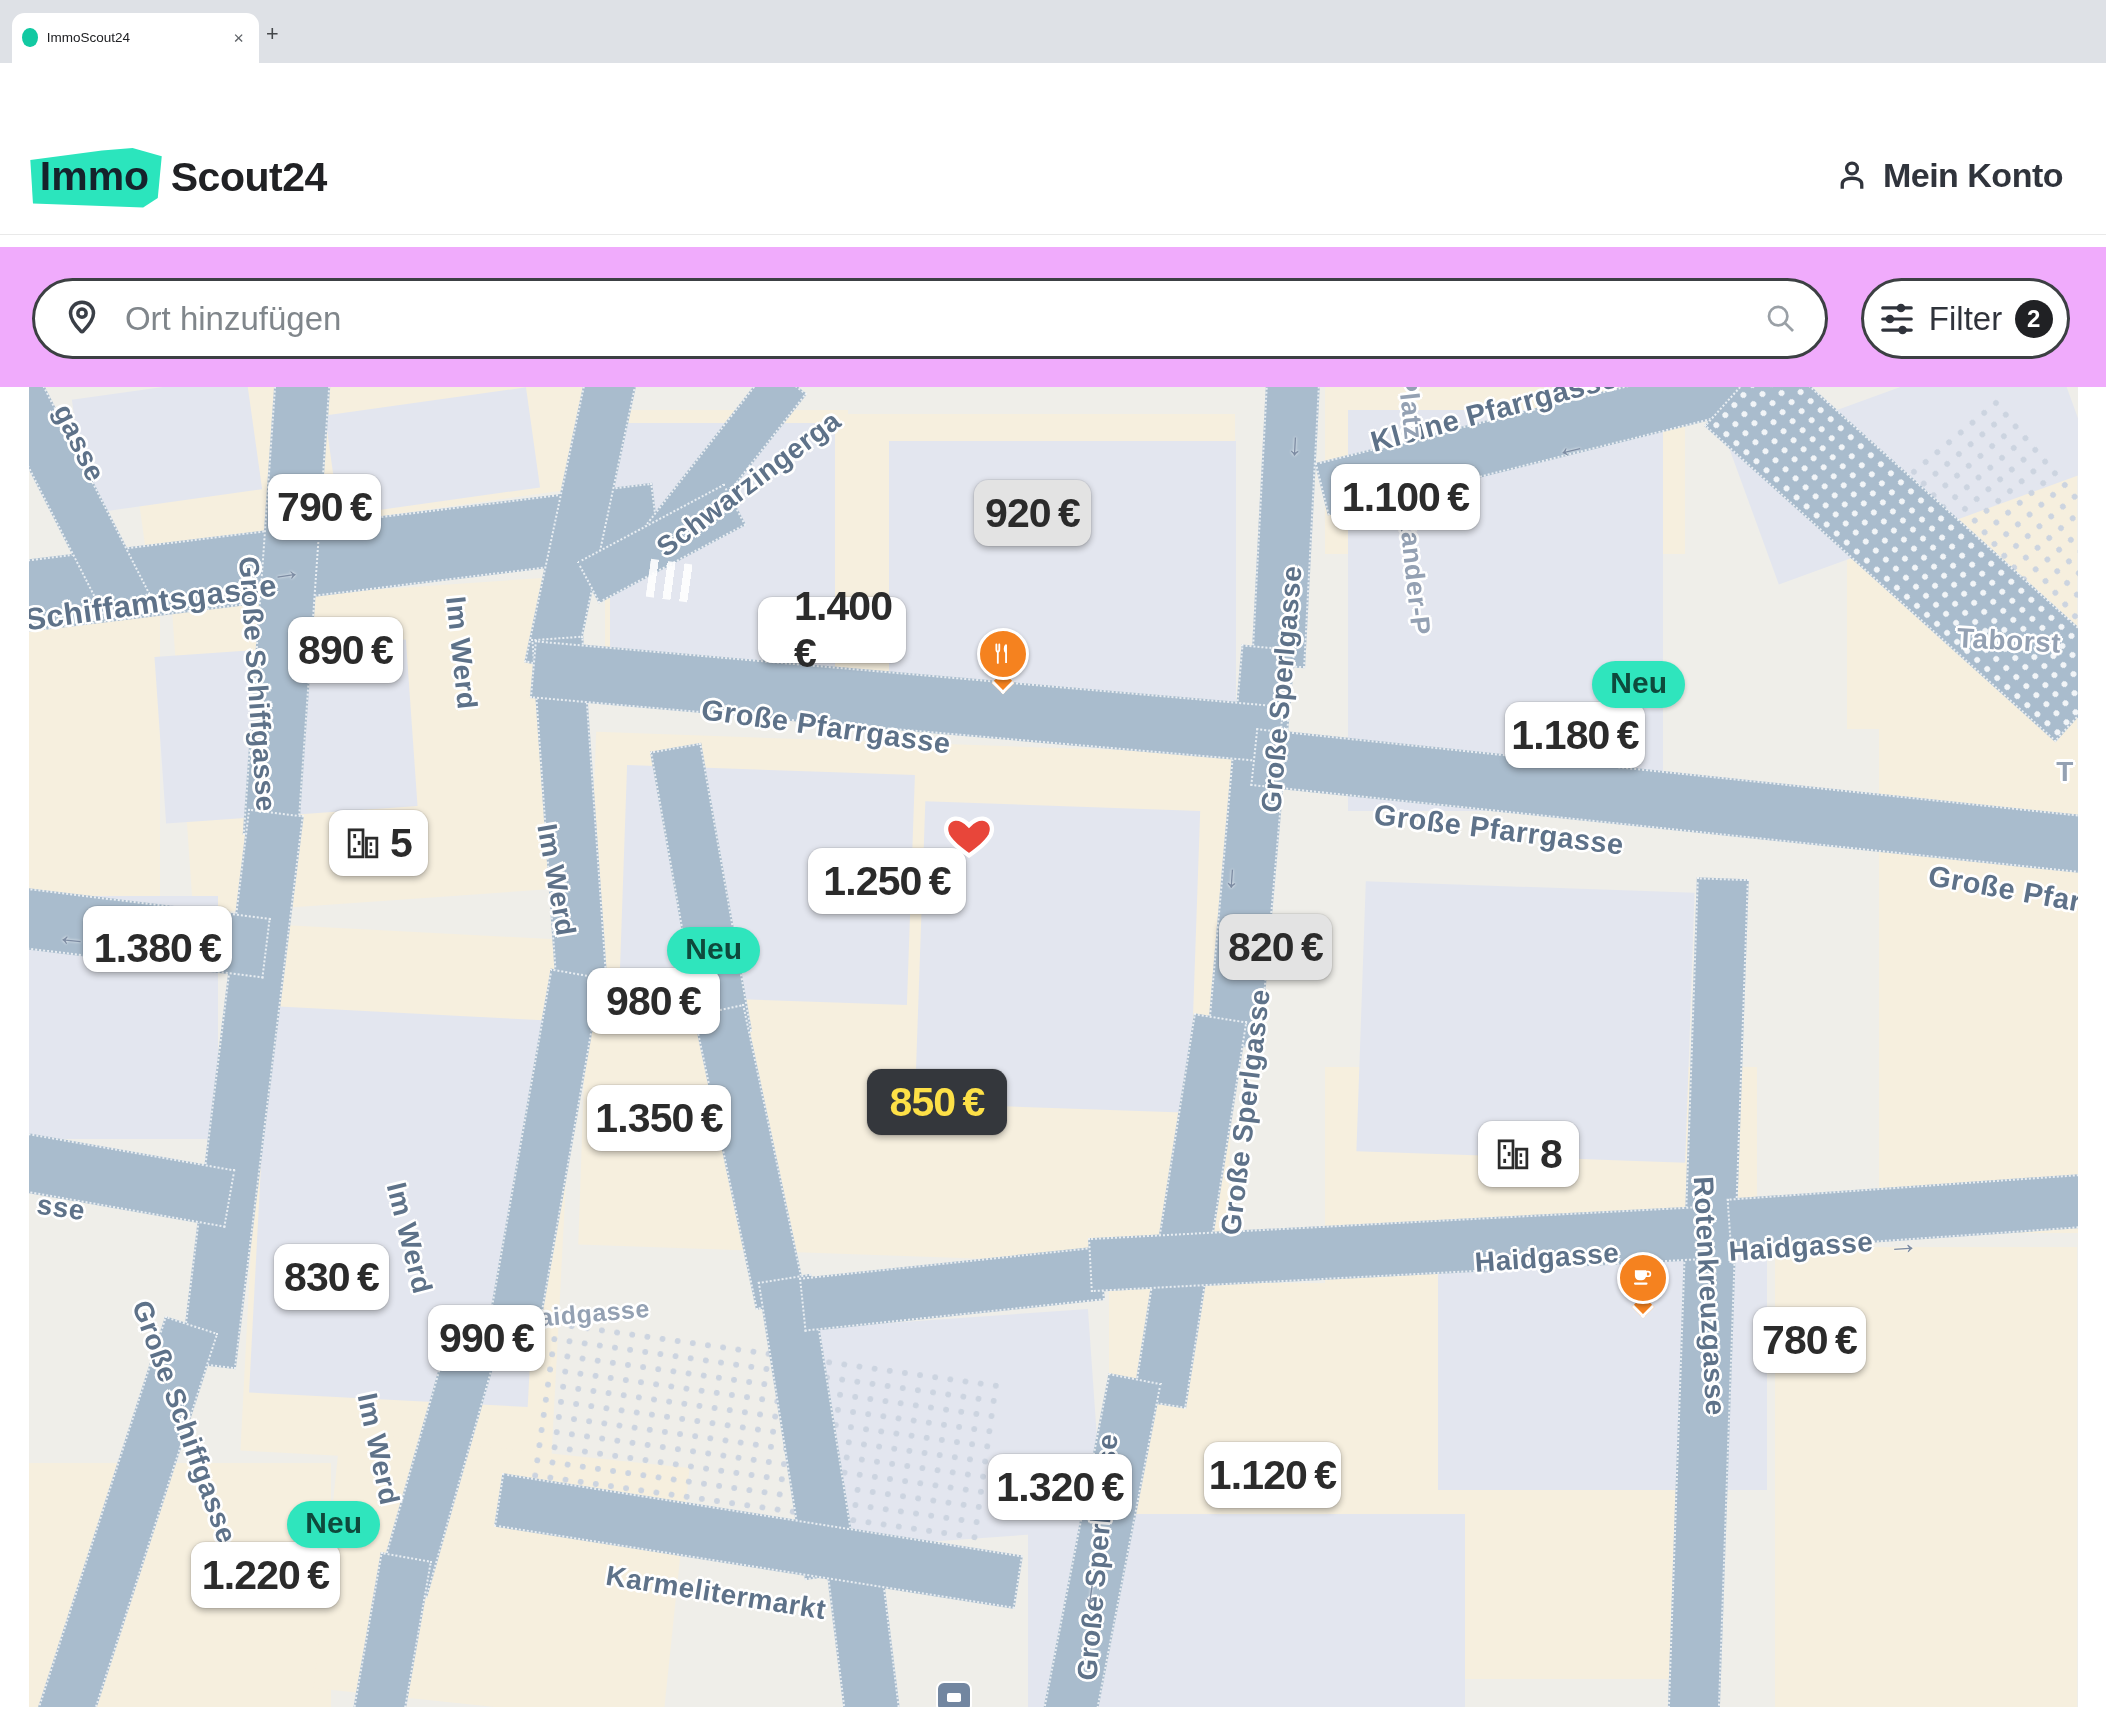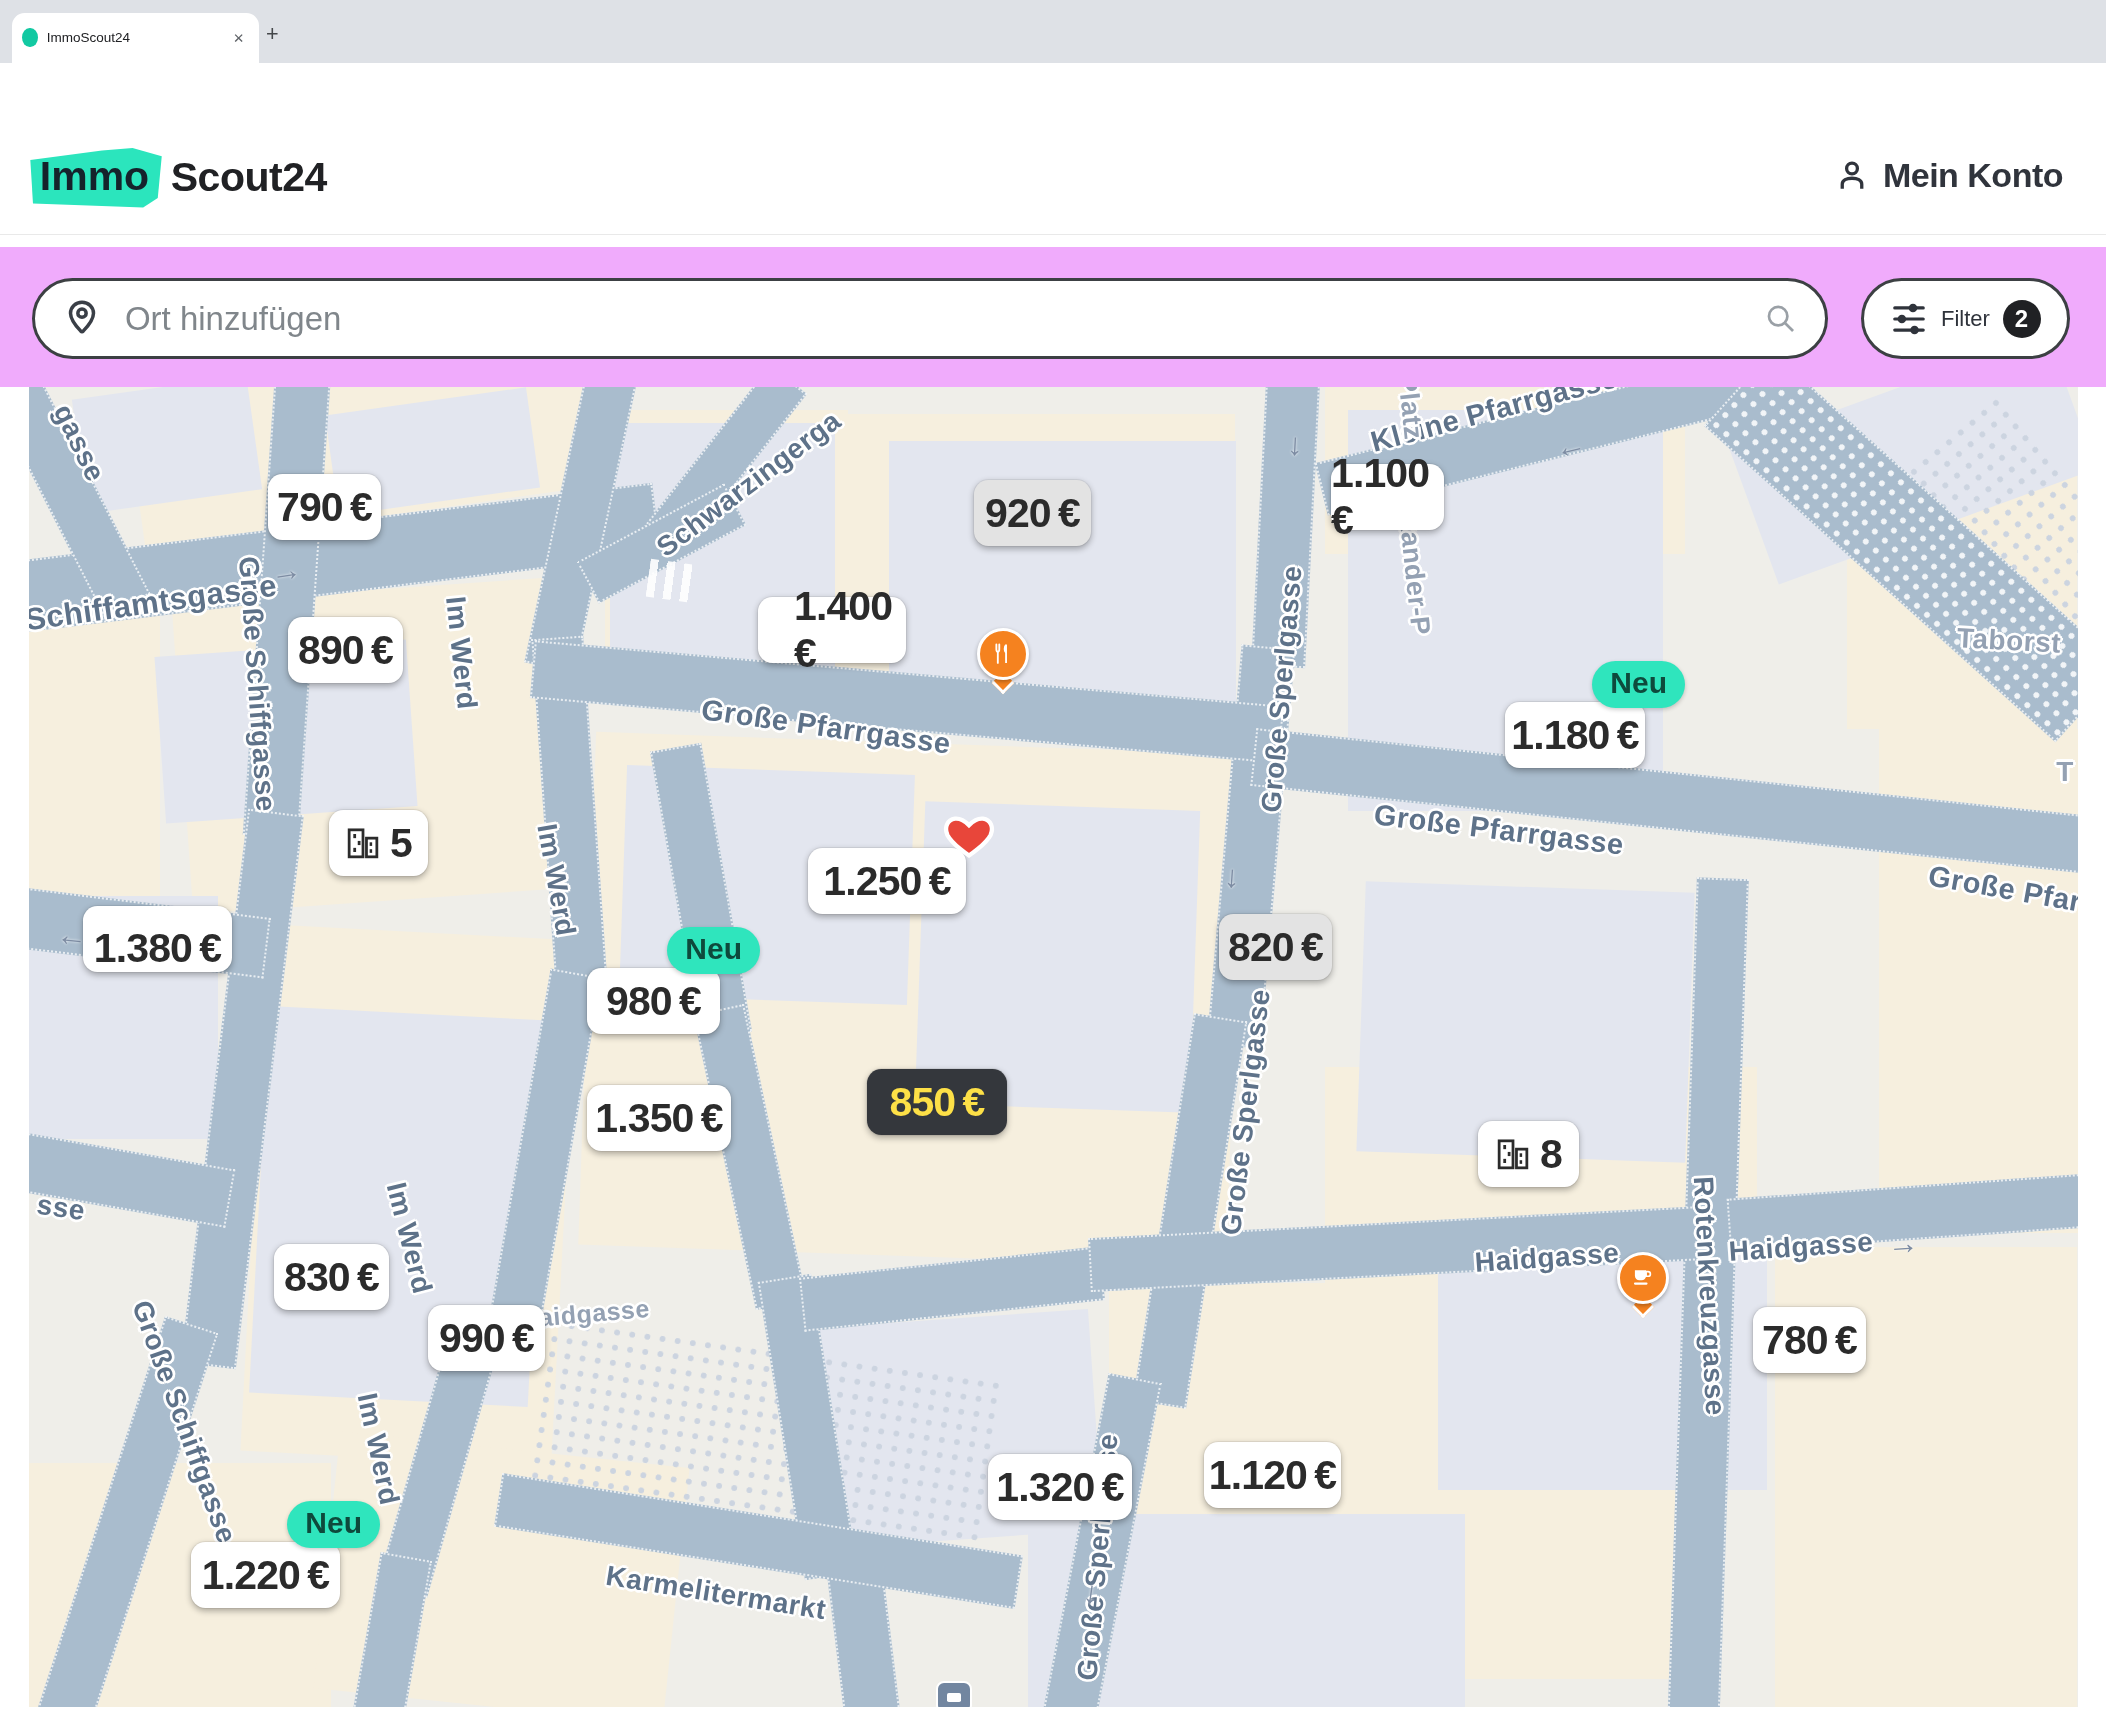--- a/index.html
+++ b/index.html
@@ -27,21 +27,21 @@
   .logo-immo{display:inline-block;background:#2be5bd;color:#15232b;font-size:41px;font-weight:700;padding:5.4px 12.6px 7.2px 10.8px;clip-path:polygon(1% 20%,55% 4%,78% 0,100% 14%,97% 84%,86% 100%,3% 93%);}
   .logo-scout{color:#202124;font-size:41px;font-weight:600;margin-left:9px;letter-spacing:-0.5px;}
   .account{position:absolute;right:43px;top:40px;display:flex;align-items:center;gap:12.6px;cursor:pointer;}
   .account-label{font-size:34px;font-weight:600;color:#30343c;letter-spacing:-0.5px;}
 
   
   .searchrow{position:absolute;left:0;top:247px;width:2106px;height:140px;background:#f0abfc;}
   .searchpill{position:absolute;left:31.5px;top:31px;width:1796px;height:81px;border:3.2px solid #3c4043;border-radius:41px;box-sizing:border-box;display:flex;align-items:center;padding:0 27px;background:#fff;cursor:text;}
   .search-ph{font-size:33px;color:#80868b;margin-left:23.4px;flex:1;}
   .filterbtn{position:absolute;left:1861px;top:31px;width:209px;height:81px;border:3.2px solid #3c4043;border-radius:41px;box-sizing:border-box;display:flex;align-items:center;justify-content:center;gap:12.6px;background:#fff;cursor:pointer;}
-  .filter-label{font-size:22px;color:#2f333b;}
+  .filter-label{font-size:33px;color:#2f333b;}
   .filter-badge{width:38px;height:38px;border-radius:50%;background:#202124;color:#fff;font-size:24px;font-weight:700;display:flex;align-items:center;justify-content:center;}
 
   
   .map{position:absolute;left:29px;top:387px;width:2049px;height:1320px;background:#efeee9;overflow:hidden;cursor:grab;}
   .blk{position:absolute;}
   .b{background:#f6efde;}
   .g{background:#e3e6ef;}
   .d{background-image:radial-gradient(circle,#ccd4e0 2.7px,transparent 3.2px);background-size:15.3px 15.3px;}
   .road{position:absolute;background:#a9bccd;border:2.7px dotted rgba(255,255,255,.75);box-sizing:border-box;}
   .dotted-road{background-image:radial-gradient(circle,rgba(255,255,255,.85) 2.7px,transparent 3.2px);background-size:13.5px 13.5px;}
@@ -282,21 +282,21 @@
       </div>
       <div class="marker white" style="left: 259px; top: 230px; width: 115px;">
         <span>890 €</span>
       </div>
       <div class="marker gray" style="left: 945px; top: 93px; width: 117px;">
         <span>920 €</span>
       </div>
       <div class="marker white" style="left: 729px; top: 210px; width: 148px; padding-left: 36px;">
         <span>1.400 €</span>
       </div>
-      <div class="marker white" style="left: 1302px; top: 77px; width: 113px;">
+      <div class="marker white" style="left: 1302px; top: 77px; width: 149px;">
         <span>1.100 €</span>
       </div>
       <div class="marker white" style="left: 1476px; top: 315px; width: 140px;">
         <span>1.180 €</span>
         <span class="neu">Neu</span>
       </div>
       <div class="marker white" style="left: 779px; top: 461px; width: 158px;">
         <span>1.250 €</span>
         <span class="heart"><svg viewBox="0 0 24 24">
             <path d="M12 21S4.5 16.1 2 11.5C.5 8 2 4.5 5.5 4 8 3.7 10 5 12 7c2-2 4-3.3 6.5-3 3.5.5 5 4 3.5 7.5C19.5 16.1 12 21 12 21z" fill="#e8463a" stroke="#fff" stroke-width="2"></path>

